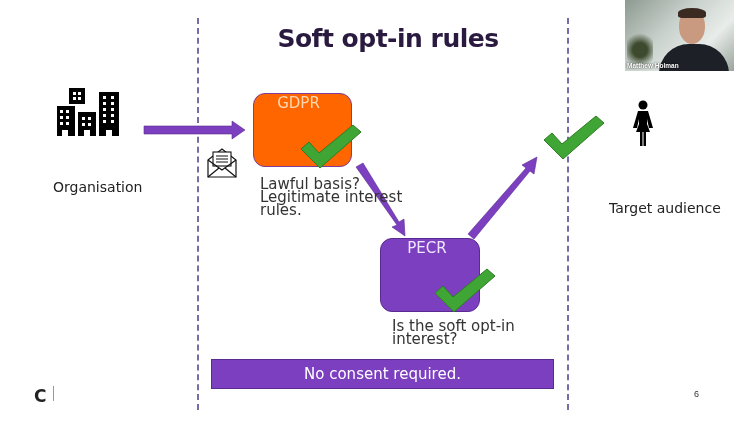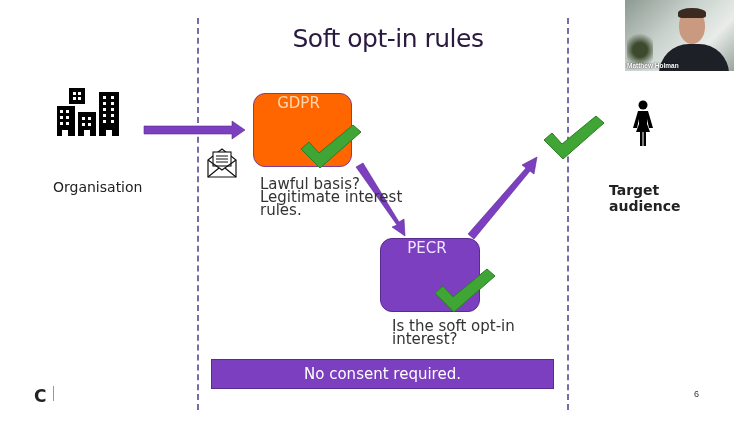--- a/index.html
+++ b/index.html
@@ -1,19 +1,19 @@
 <!DOCTYPE html>
 <html><head>
 <meta charset="utf-8">
 <style>
   html, body { margin:0; padding:0; }
   body { width:734px; height:428px; background:#ffffff; position:relative; overflow:hidden;
          font-family:"Liberation Sans", sans-serif; }
   .abs { position:absolute; }
-  .title { left:240px; top:24px; width:296px; text-align:center; font-size:25px; font-weight:normal; color:#2a1a3f;
+  .title { left:240px; top:24px; width:296px; text-align:center; font-size:25px; font-weight:bold; color:#2a1a3f;
            font-family:"DejaVu Sans", sans-serif; letter-spacing:-0.5px; }
   .dash { width:0; border-left:2px dashed #7a6aa8; }
   .label { color:#222; font-size:14px; font-family:"DejaVu Sans", sans-serif;margin-top:40px; }
   .small { color:#333; font-size:15px; line-height:13px; font-family:"DejaVu Sans", sans-serif; }
   .box { border-radius:12px; display:flex; align-items:flex-start; justify-content:center; font-size:15px;
          font-family:"DejaVu Sans", sans-serif; }
   .gdpr { left:253px; top:93px; width:97px; height:72px; background:#ff6600; border:1px solid #7d3c98; color:#ffd8b0; }
   .pecr { left:380px; top:238px; width:98px; height:72px; background:#7b3fbf; border:1px solid #5a2b8f; color:#f0e6ff; }
   .banner { left:211px; top:359px; width:341px; height:28px; background:#7b3fbf; border:1px solid #5a2b8f; border-radius:0;
             color:#fff; font-size:15px; display:flex; align-items:center; justify-content:center; font-family:"DejaVu Sans", sans-serif; }
@@ -114,21 +114,21 @@
 </div>
 
 <svg class="abs" style="left:542px; top:114px;" width="64" height="48" viewBox="0 0 64 48">
   <polygon points="2,26 10,19 20,30 54,2 62,9 21,45" fill="#3fa535" stroke="#2d7d24" stroke-width="1"></polygon>
 </svg>
 
 <svg class="abs" style="left:632px; top:100px;" width="22" height="46" viewBox="0 0 22 46">
   <circle cx="11" cy="5" r="4.5" fill="#000"></circle>
   <path d="M6,11 L16,11 L21,28 L17,28 L15,19 L15,24 L18,32 L14,32 L14,46 L11.5,46 L11.5,32 L10.5,32 L10.5,46 L8,46 L8,32 L4,32 L7,24 L7,19 L5,28 L1,28 Z" fill="#000"></path>
 </svg>
-<div class="abs label" style="left:609px; top:142px;font-weight:bold;">Target audience</div>
+<div class="abs label" style="left:609px; top:160px;">Target audience</div>
 
 <div class="abs banner">No consent required.</div>
 
 <div class="abs logo">C</div>
 <div class="abs logo-bar"></div>
 <div class="abs pagenum">6</div>
 
 <div class="abs video">
   <div class="plant"></div>
   <div class="body"></div>

